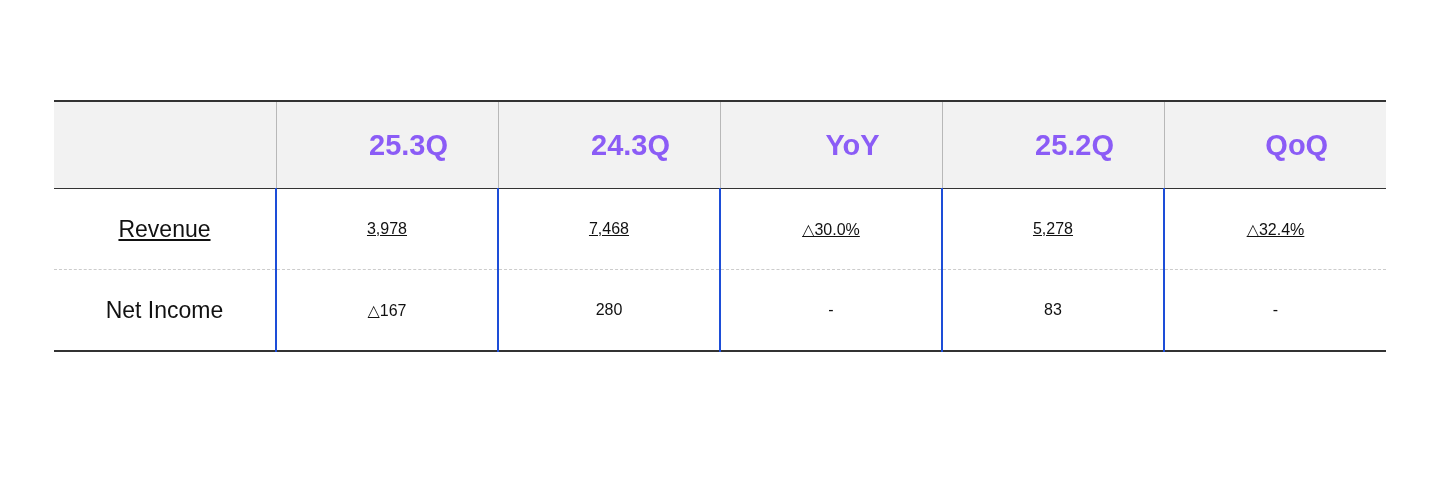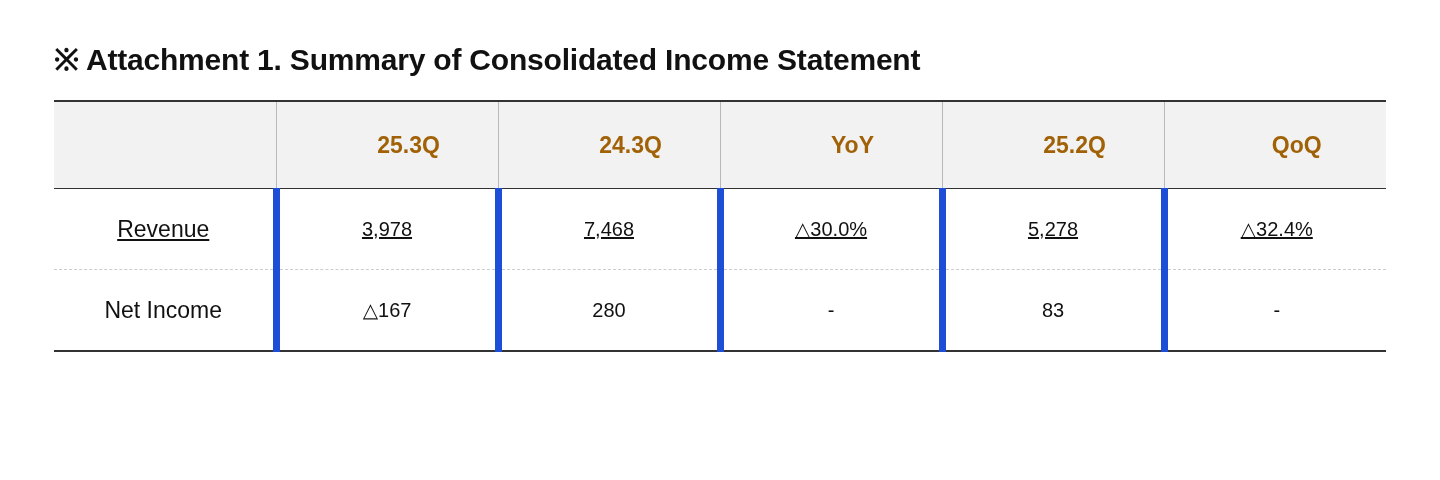--- a/index.html
+++ b/index.html
@@ -46,46 +46,46 @@
   table.fin {
     position: absolute;
     left: 54px;
     top: 100px;
     width: 1332px;
     border-collapse: collapse;
     table-layout: fixed;
   }
   table.fin thead th {
     background: #f2f2f2;
-    font-size: 23px;
+    font-size: 29px;
     font-weight: 700;
-    color: #a16207;
+    color: #8b5cf6;
     height: 84px;
     vertical-align: middle;
     text-align: center;
     border-left: 1px solid #b8b8b8;
     border-bottom: none;
     padding-left: 44px;
   }
   table.fin thead th.rowhead {
     border-left: none;
     background: #f2f2f2;
   }
   table.fin {
     border-top: 2px solid #333333;
     border-bottom: 2px solid #333333;
   }
   table.fin tbody td {
-    font-size: 20px;
+    font-size: 16px;
     font-weight: 400;
     color: #111111;
     text-align: center;
     vertical-align: middle;
     height: 78px;
-    border-left: 7px solid #1d4ed8;
+    border-left: 2px solid #1d4ed8;
     border-top: 1px dashed #cccccc;
   }
   table.fin tbody tr:first-child td {
     border-top: 1px solid #333333;
     text-decoration: underline;
   }
   table.fin tbody td.rowhead {
     border-left: none;
     font-size: 23px;
     line-height: 1.22;
@@ -100,21 +100,20 @@
   col.c3 { width: 222px; }
   col.c4 { width: 222px; }
   col.c5 { width: 222px; }
 </style>
 </head>
 <body>
 
 <div class="page">
 
   <div class="title-row">
-    <div class="doc-title">※ Attachment 1. Summary of Consolidated Income Statement</div>
   </div>
 
   <table class="fin">
     <colgroup>
       <col class="c0">
         <col class="c1">
         <col class="c2">
         <col class="c3">
         <col class="c4">
         <col class="c5">

